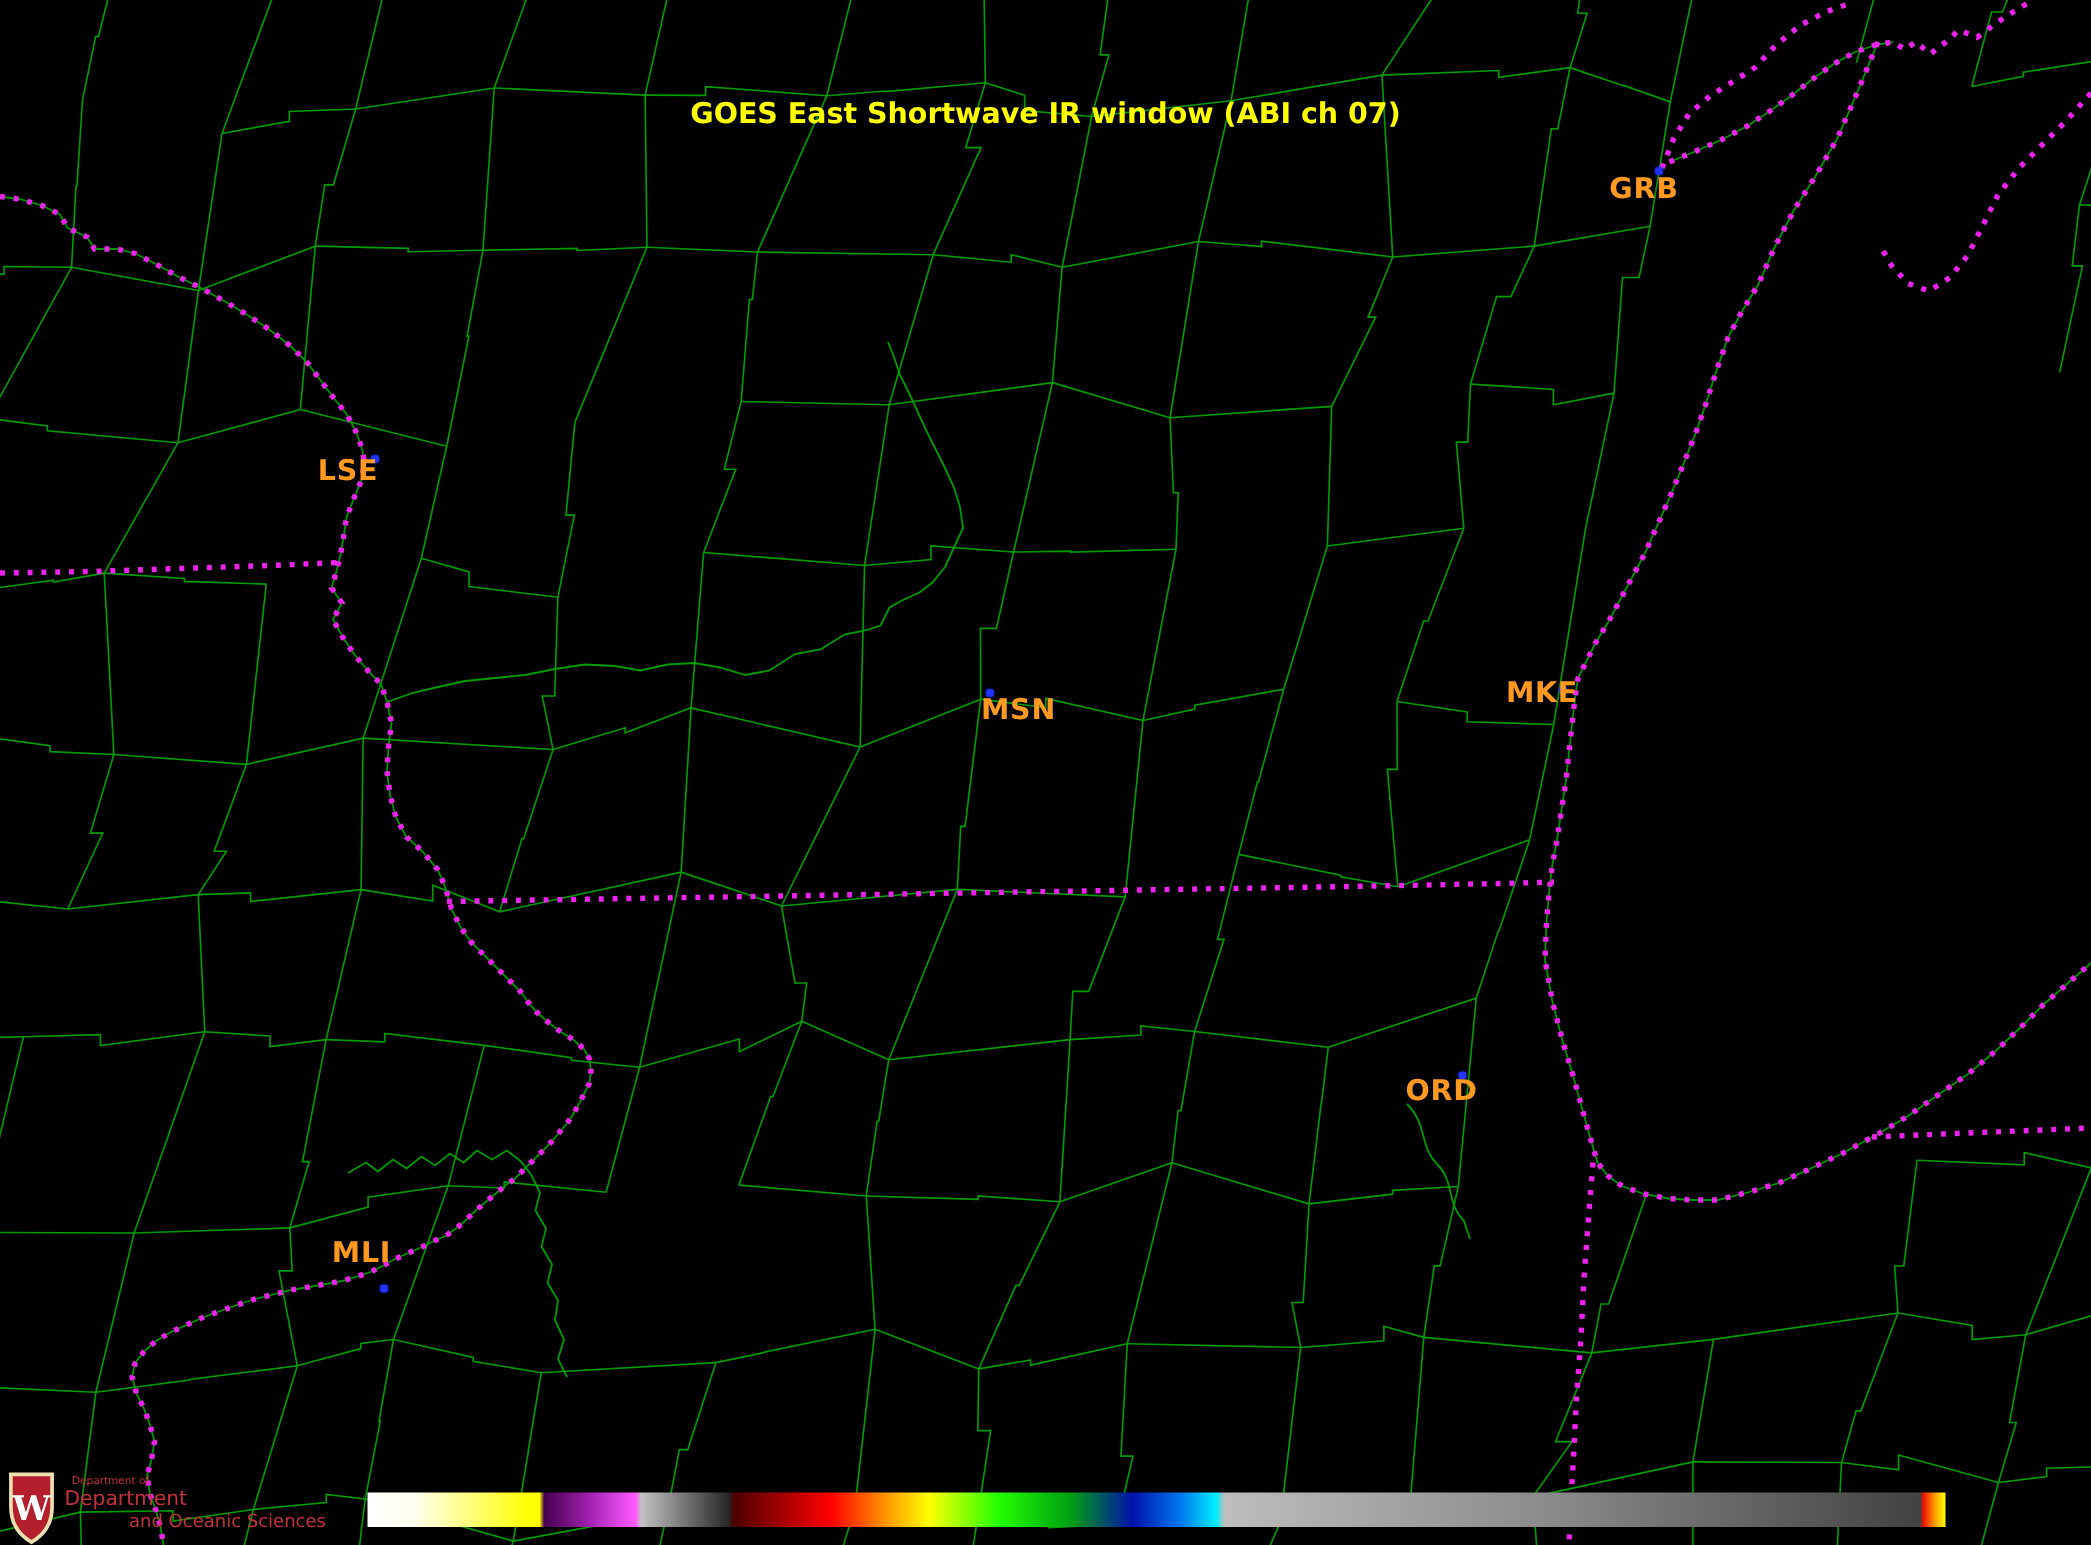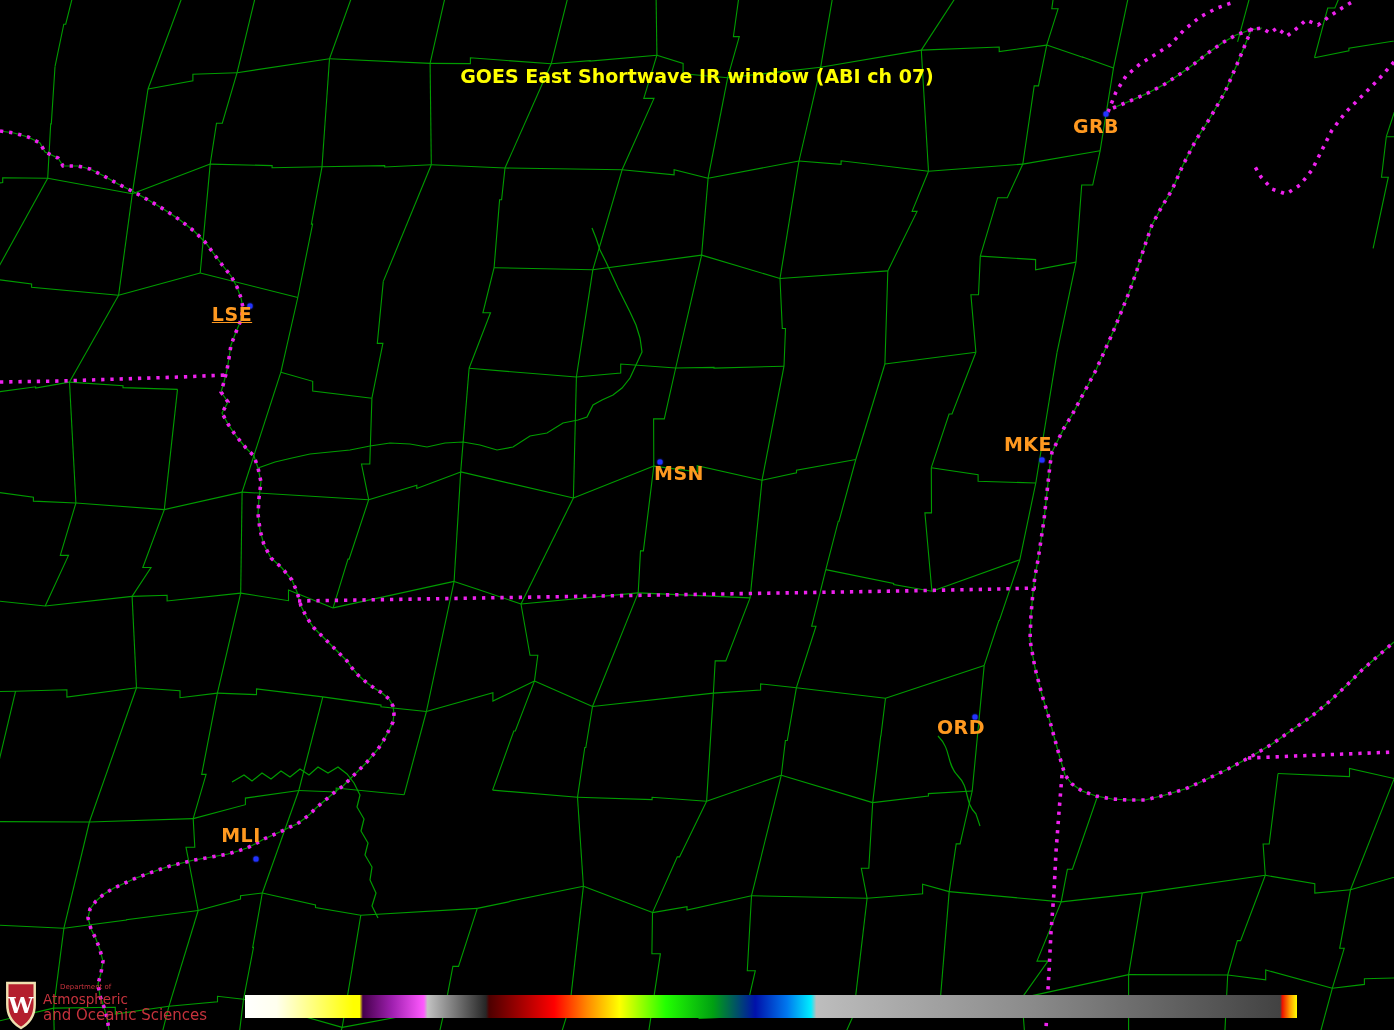--- a/index.html
+++ b/index.html
@@ -16,23 +16,23 @@
           color:var(--title,#ffff00);font-weight:bold;font-size:19px;line-height:23px;
           white-space:pre;z-index:30;}
   .st-dot{position:absolute;width:5px;height:5px;background:var(--stdot,#2233ff);
           border-radius:1.5px;transform:translate(-50%,-50%);
           box-shadow:0 0 2px var(--stdot,#2233ff);z-index:20;}
   .st-label{position:absolute;color:var(--stlabel,#ff9920);font-size:19px;font-weight:bold;
           letter-spacing:.5px;transform:translate(-50%,-50%);z-index:20;white-space:nowrap;}
   #colorbar{position:absolute;z-index:25;}
   #logo{position:absolute;left:4px;top:981px;display:flex;align-items:flex-start;z-index:30;}
   #logo-text{margin-left:5px;color:var(--logotext,#c5323c);line-height:1;}
-  #logo-text .dept{font-size:7px;margin:3px 0 2px 17px;}
+  #logo-text .dept{font-size:7px;margin:3px 0 2px 5px;}
   #logo-text .l1{font-size:13.5px;margin-bottom:1px;}
-  #logo-text .l2{font-size:15px;}
+  #logo-text .l2{font-size:12px;margin-left:43px;}
 </style>
 </head>
 <body>
 
 <div id="stage">
 
   <svg id="map" width="1394" height="1030" viewBox="0 0 1394 1030">
 
     <g id="counties">
         <path d="M-23.6,-36.1 L-33.2,4.8 L-27.1,4.8 L-48.4,69.3"></path>
@@ -402,42 +402,42 @@
       <path class="border" d="M1394,62 L1378,80 L1362,96 L1346,112 L1332,130 L1322,150 L1312,170 L1300,185 L1286,194 L1272,189 L1261,177 L1254,165"></path>
       <path class="border" d="M1062,775 L1059,812 L1056,852 L1054,892 L1051,932 L1049,972 L1047,1006 L1046,1030"></path>
       <path class="border" d="M1248,758 L1295,756 L1345,754 L1394,752"></path>
     </g>
   </svg>
 
   <div id="stations">
       <div class="st-dot" style="left: 1106px; top: 114px;"></div>
       <div class="st-label" style="left: 1096px; top: 126px;">GRB</div>
       <div class="st-dot" style="left: 250px; top: 306px;"></div>
-      <div class="st-label" style="left: 232px; top: 314px; text-decoration: underline;">LSE</div>
+      <div class="st-label" style="left: 232px; top: 314px;">LSE</div>
       <div class="st-dot" style="left: 660px; top: 462px;"></div>
       <div class="st-label" style="left: 644px; top: 473px; margin-left: 35px;">MSN</div>
       <div class="st-dot" style="left: 1042px; top: 460px;"></div>
-      <div class="st-label" style="left: 1028px; top: 444px;">MKE</div>
+      <div class="st-label" style="left: 1028px; top: 462px;">MKE</div>
       <div class="st-dot" style="left: 975px; top: 717px;"></div>
       <div class="st-label" style="left: 961px; top: 727px; text-align: center;">ORD</div>
       <div class="st-dot" style="left: 256px; top: 859px;"></div>
       <div class="st-label" style="left: 241px; top: 835px;">MLI</div>
     </div>
 
   <div id="title-block">
     <div>GOES East Shortwave IR window (ABI ch 07)</div>
   </div>
 
   <div id="colorbar" style="left: 245px; top: 995px; width: 1052px; height: 23px; background: linear-gradient(to right, rgb(255, 255, 255) 0%, rgb(255, 255, 238) 3%, rgb(255, 255, 0) 10.3%, rgb(255, 255, 0) 10.9%, rgb(70, 0, 77) 11.2%, rgb(160, 32, 176) 14%, rgb(255, 90, 255) 17%, rgb(194, 194, 194) 17.35%, rgb(38, 38, 38) 22.9%, rgb(77, 0, 0) 23.2%, rgb(255, 0, 0) 29.4%, rgb(255, 136, 0) 32.5%, rgb(255, 255, 0) 35.6%, rgb(34, 255, 0) 40%, rgb(0, 160, 18) 44.5%, rgb(0, 17, 170) 48.5%, rgb(0, 119, 238) 51.5%, rgb(0, 238, 255) 53.8%, rgb(189, 189, 189) 54.3%, rgb(138, 138, 138) 75%, rgb(66, 66, 66) 98.4%, rgb(238, 17, 0) 98.6%, rgb(255, 153, 0) 99.3%, rgb(255, 255, 0) 100%);"></div>
 
   <div id="logo">
     <svg width="34" height="49" viewBox="0 0 34 50">
       <path d="M3,2 h28 v22 c0,13 -7,20 -14,24 c-7,-4 -14,-11 -14,-24 z" fill="#b41f2e" stroke="#efe0b0" stroke-width="2.5"></path>
       <text x="17" y="33" text-anchor="middle" font-family="DejaVu Serif, serif" font-size="23" font-weight="bold" fill="#ffffff">W</text>
     </svg>
     <div id="logo-text">
       <div class="dept">Department of</div>
-      <div class="l1">Atmospheric</div>
+      <div class="l1">Department</div>
       <div class="l2">and Oceanic Sciences</div>
     </div>
   </div>
 
 </div>
 
 </body></html>

